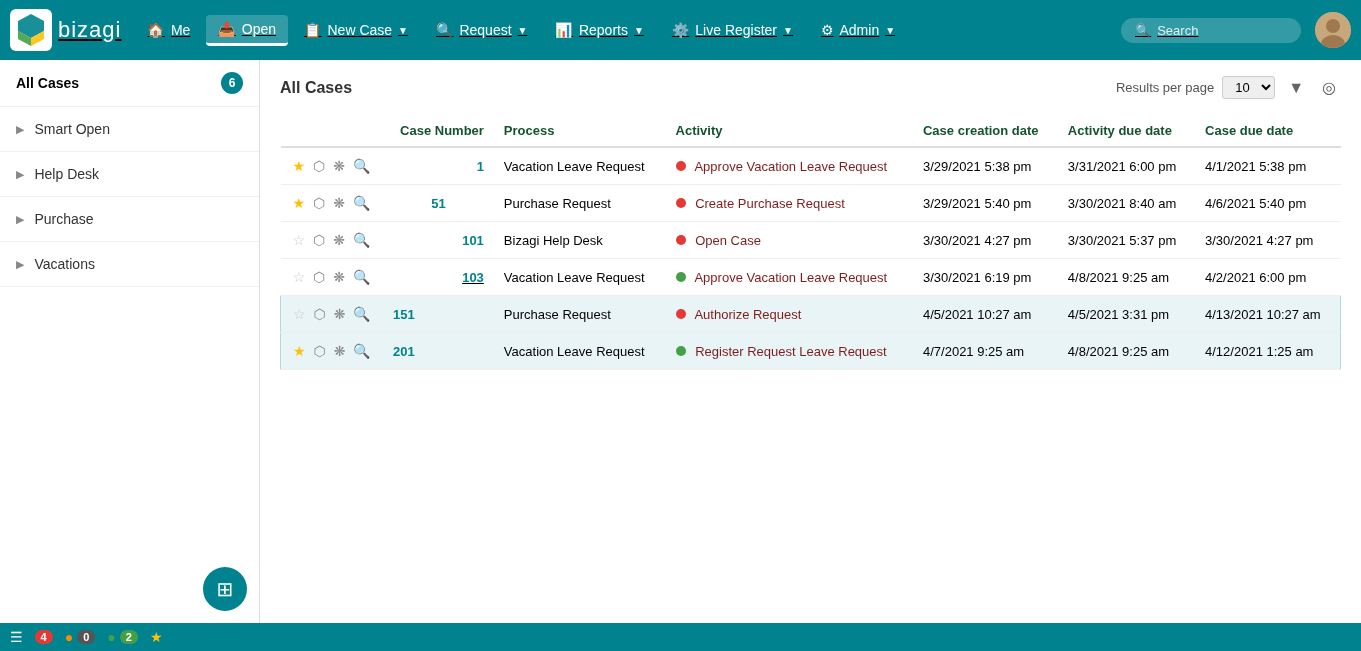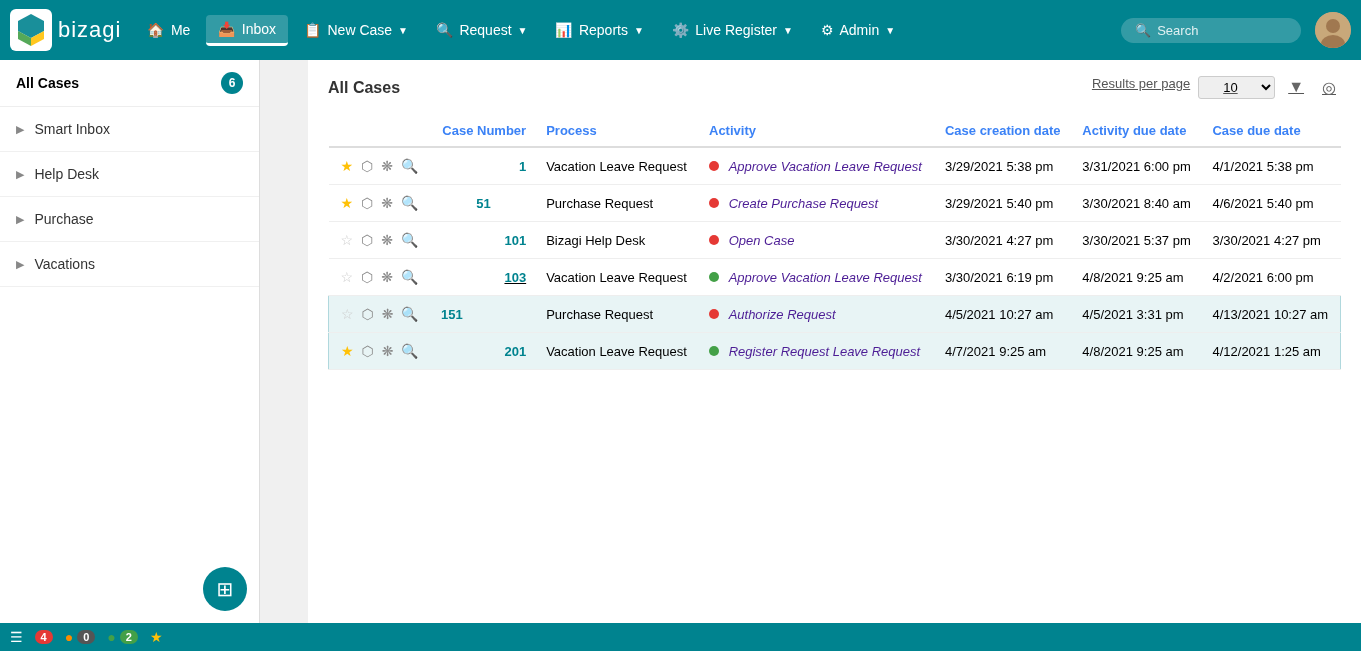--- a/index.html
+++ b/index.html
@@ -6,20 +6,21 @@
     body { font-family: 'Segoe UI', Arial, sans-serif; font-size: 13px; background: #f0f0f0; height: 651px; overflow: hidden; }
 
     
     .navbar {
       background: #00838f;
       height: 60px;
       display: flex;
       align-items: center;
       padding: 0 10px;
       gap: 4px;
+      text-decoration: underline;
     }
     .navbar-logo {
       display: flex;
       align-items: center;
       margin-right: 10px;
     }
     .navbar-logo .logo-icon {
       width: 42px;
       height: 42px;
       margin-right: 6px;
@@ -67,21 +68,20 @@
       margin-left: 10px;
       overflow: hidden;
       cursor: pointer;
       display: flex; align-items: center; justify-content: center;
     }
 
     
     .main-layout {
       display: flex;
       height: calc(651px - 60px - 28px);
-      gap: 48px;
     }
 
     
     .sidebar {
       width: 260px;
       background: #fff;
       border-right: 1px solid #ddd;
       display: flex;
       flex-direction: column;
       overflow-y: auto;
@@ -136,65 +136,64 @@
       justify-content: space-between;
       margin-bottom: 16px;
     }
     .content-title {
       font-size: 16px;
       font-weight: 600;
       color: #333;
     }
     .results-controls {
       display: flex;
-      align-items: flex-start;
+      align-items: center;
       gap: 8px;
       font-size: 13px;
       color: #555;
-      text-decoration: underline;
     }
     .results-select {
       border: 1px solid #ccc;
       border-radius: 3px;
-      padding: 2px 20px;
+      padding: 2px 8px;
       font-size: 13px;
     }
     .icon-btn {
       background: none;
       border: none;
       cursor: pointer;
       color: #666;
       font-size: 16px;
       padding: 2px 5px;
     }
 
     
     .cases-table {
       width: 100%;
       border-collapse: collapse;
       font-size: 13px;
     }
     .cases-table th {
       text-align: left;
       padding: 8px 10px;
-      color: #3b82f6;
+      color: #14532d;
       font-weight: 600;
       border-bottom: 2px solid #ddd;
       white-space: nowrap;
     }
     .cases-table th.right { text-align: right; }
     .cases-table td {
       padding: 8px 10px;
       border-bottom: 1px solid #eee;
       vertical-align: middle;
       white-space: nowrap;
     }
     .cases-table tr.highlighted { background: #e8f4f5; border: 1px solid #b0d8dd; }
     .case-number { color: #00838f; font-weight: 600; cursor: pointer; }
-    .activity-link { color: #4c1d95; cursor: pointer; font-style: italic; }
+    .activity-link { color: #7f1d1d; cursor: pointer; }
     .status-dot {
       display: inline-block;
       width: 10px;
       height: 10px;
       border-radius: 50%;
       margin-right: 6px;
     }
     .dot-red { background: #e53935; }
     .dot-green { background: #43a047; }
     .action-icons {
@@ -252,21 +251,21 @@
     <span class="logo-text">bizagi</span>
   </div>
 
   <div class="nav-item">
     <span>🏠</span>
     <span>Me</span>
   </div>
 
   <div class="nav-item active">
     <span>📥</span>
-    <span>Inbox</span>
+    <span>Open</span>
   </div>
 
   <div class="nav-item">
     <span>📋</span>
     <span>New Case</span>
     <span class="caret">▼</span>
   </div>
 
   <div class="nav-item">
     <span>🔍</span>
@@ -309,21 +308,21 @@
 <div class="main-layout">
 
   <div class="sidebar">
     <div class="sidebar-header">
       <span>All Cases</span>
       <span class="sidebar-badge">6</span>
     </div>
 
     <div class="sidebar-item">
       <span class="chevron">▶</span>
-      <span>Smart Inbox</span>
+      <span>Smart Open</span>
     </div>
 
     <div class="sidebar-item">
       <span class="chevron">▶</span>
       <span>Help Desk</span>
     </div>
 
     <div class="sidebar-item">
       <span class="chevron">▶</span>
       <span>Purchase</span>
@@ -477,21 +476,21 @@
     </tr>
           <tr class="highlighted">
       <td>
         <div class="action-icons">
           <span class="action-icon star-filled">★</span>
           <span class="action-icon" title="Workflow">⬡</span>
           <span class="action-icon" title="Case actions">❋</span>
           <span class="action-icon" title="Search">🔍</span>
         </div>
       </td>
-      <td style="text-align:right;">
+      <td style="text-align:left;">
         <span class="case-number">201</span>
       </td>
       <td>Vacation Leave Request</td>
       <td>
         <span class="status-dot dot-green"></span>
         <span class="activity-link">Register Request Leave Request</span>
       </td>
       <td>4/7/2021 9:25 am</td>
       <td>4/8/2021 9:25 am</td>
       <td>4/12/2021 1:25 am</td>

